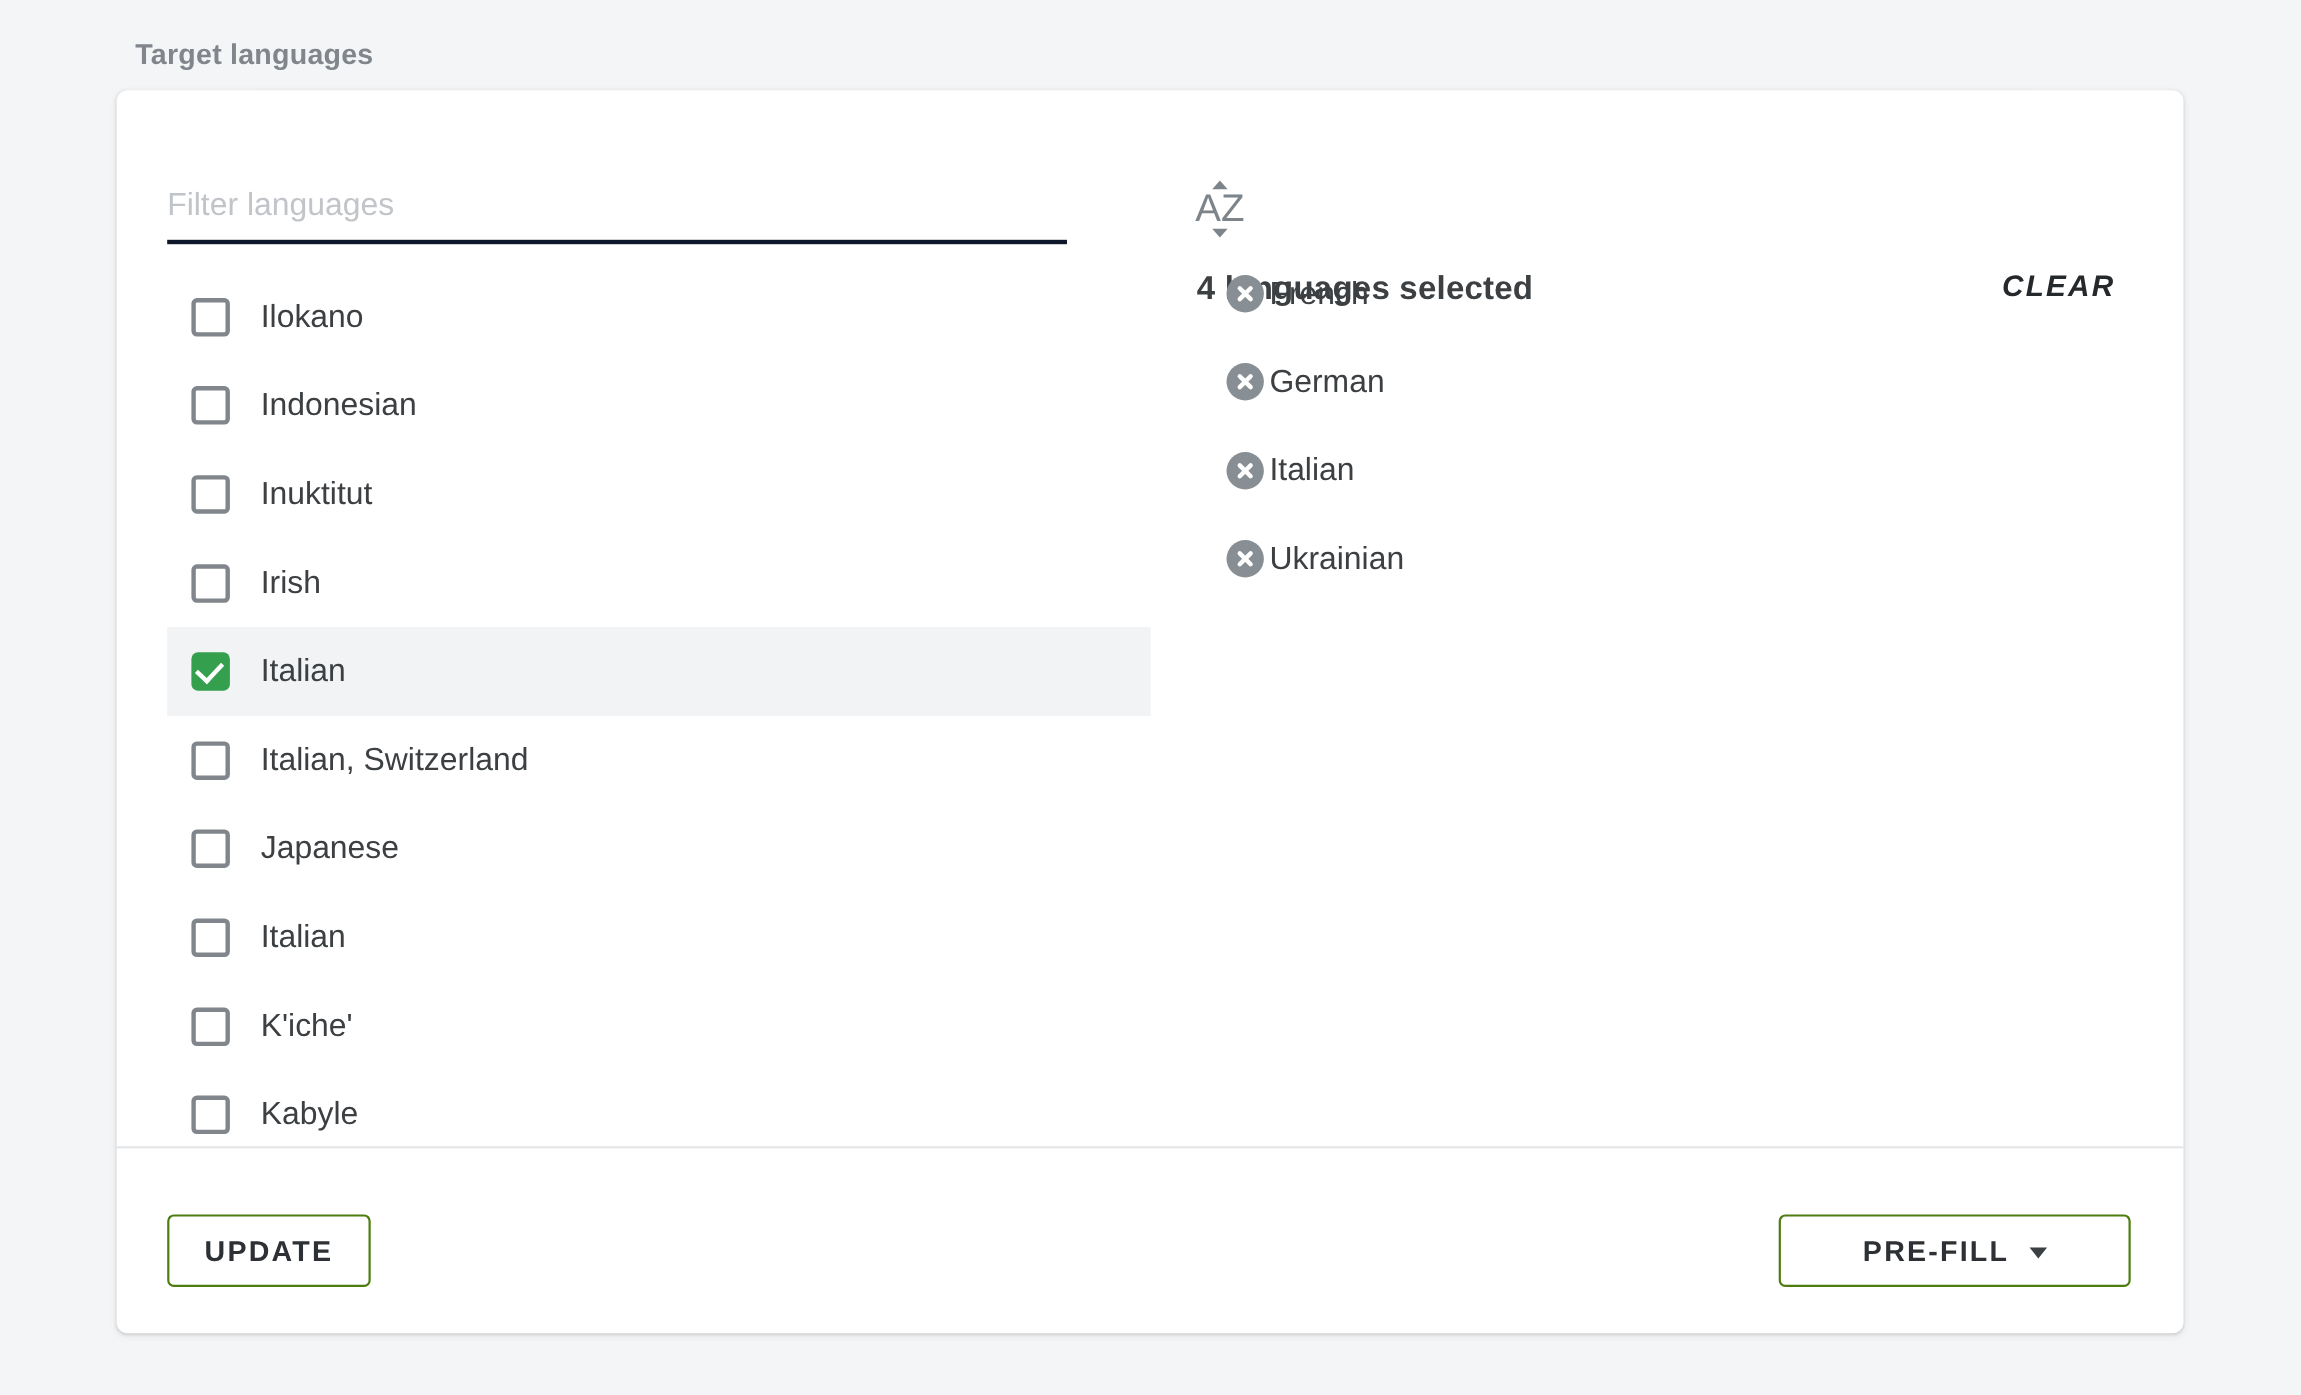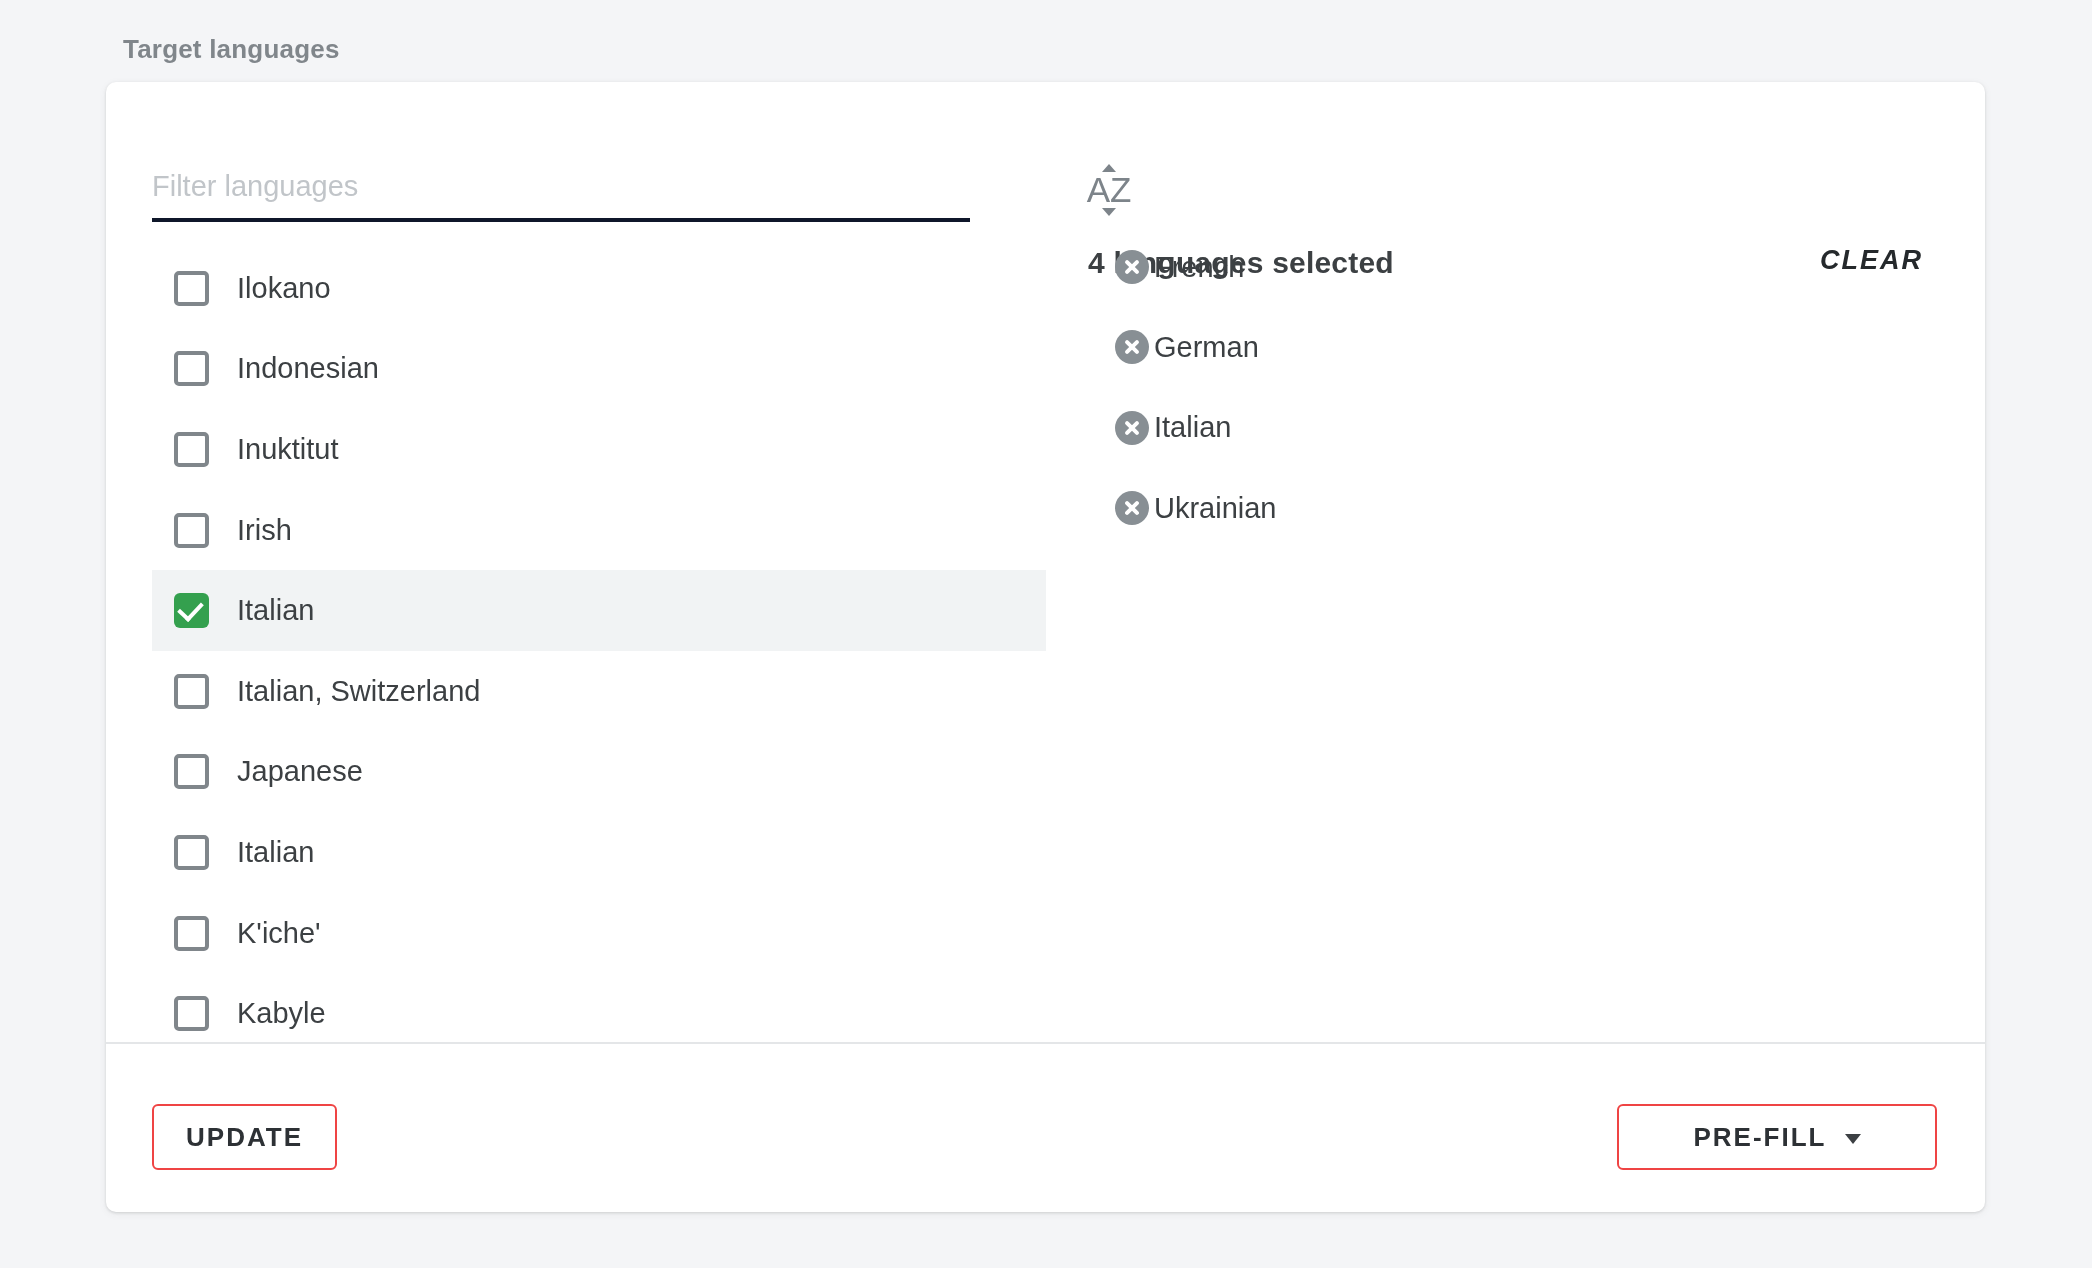--- a/index.html
+++ b/index.html
@@ -100,21 +100,21 @@
   .chip-x::before{transform:rotate(45deg);}
   .chip-x::after{transform:rotate(-45deg);}
   .chip-label{font-size:29px;color:#3c4043;}
   
   .footer-divider{
     position:absolute;left:0;top:960px;width:100%;height:2px;
     background:#e4e6e8;
   }
   .btn{
     position:absolute;top:1022px;height:66px;
-    background:#fff;border:2px solid #ef4444;border-radius:6px;
+    background:#fff;border:2px solid #4d7c0f;border-radius:6px;
     font-family:"Liberation Sans", sans-serif;
     font-size:26px;font-weight:700;color:#2d3135;
     letter-spacing:2px;cursor:pointer;
     display:flex;align-items:center;justify-content:center;
   }
   .btn.update{left:46px;width:185px;}
   .btn.prefill{right:48px;width:320px;gap:18px;}
   .caret{
     width:0;height:0;margin-top:3px;
     border-left:8px solid transparent;border-right:8px solid transparent;

